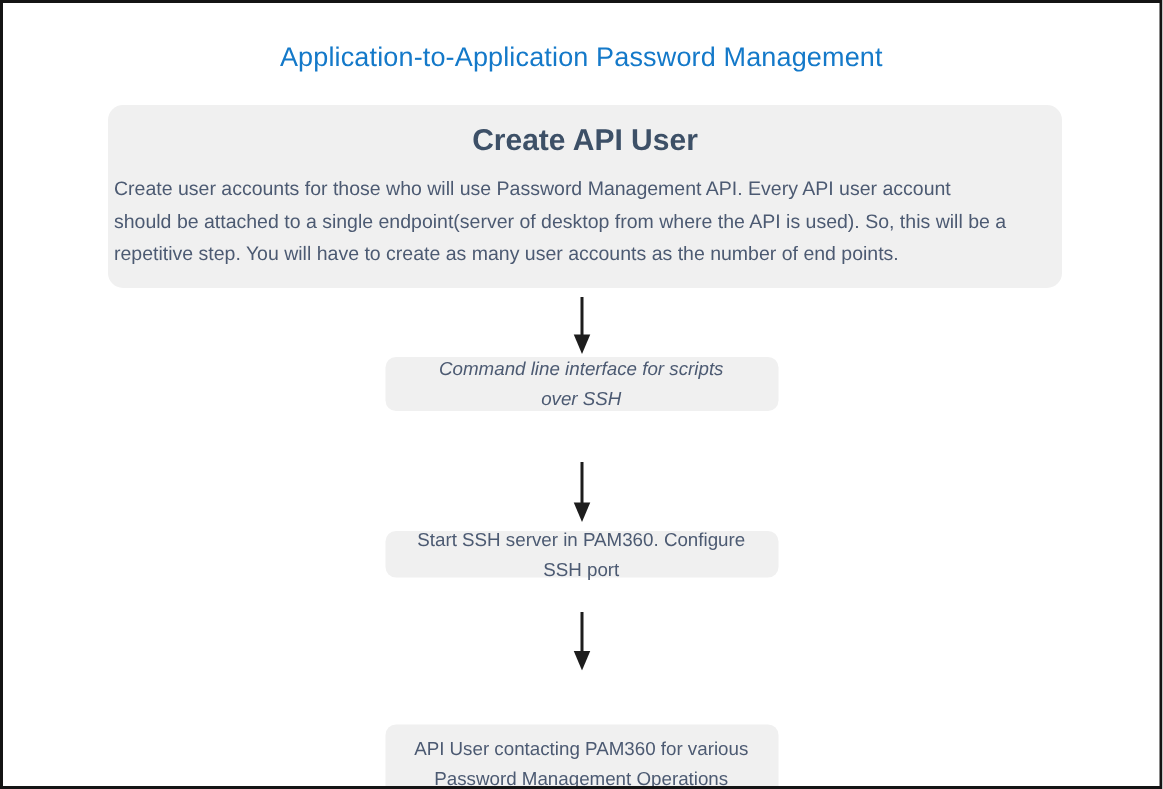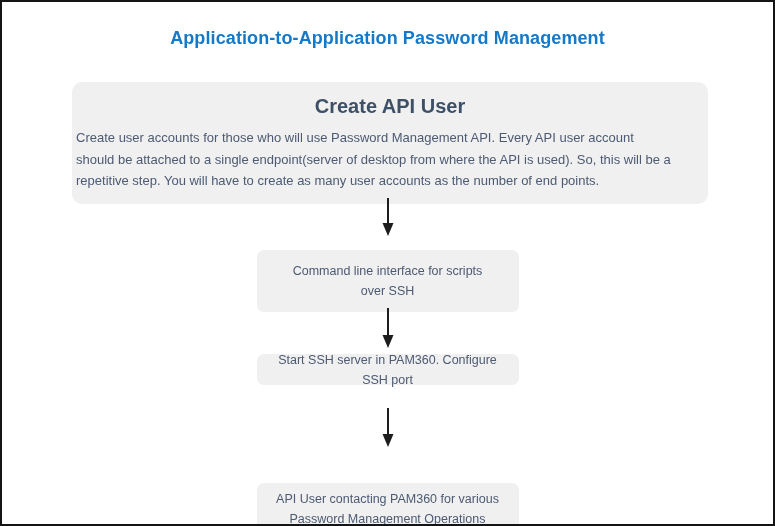--- a/index.html
+++ b/index.html
@@ -22,36 +22,35 @@
     overflow: hidden;
   }
 
   .page-title {
     position: absolute;
     top: 26px;
     left: 0;
     width: 100%;
     text-align: center;
     font-size: 18px;
-    font-weight: bold;
+    font-weight: normal;
     color: var(--title-color);
     letter-spacing: 0.1px;
   }
 
   .main-box {
     position: absolute;
     left: 70px;
     top: 68px;
     width: 636px;
     height: 122px;
     background: var(--box-bg);
     border-radius: 10px;
     padding: 13px 4px 0 4px;
     text-align: center;
-    margin-top: 12px;
   }
 
   .main-box-heading {
     font-size: 20px;
     font-weight: bold;
     color: var(--heading-color);
     margin: 0 0 9px 0;
   }
 
   .main-box-desc {
@@ -72,21 +71,21 @@
     border-radius: 7px;
     display: flex;
     align-items: center;
     justify-content: center;
     text-align: center;
     font-size: 12.5px;
     line-height: 20px;
     color: var(--body-color);
     white-space: pre-line;
   }
-  .step-box.s1 { top: 248px; height: 62px; }
+  .step-box.s1 { top: 236px; height: 36px; font-style: italic; }
   .step-box.s2 { top: 352px; height: 31px; }
   .step-box.s3 { top: 449px; height: 52px; margin-top: 32px; }
 
   .flow-arrow {
     position: absolute;
     left: 50%;
     transform: translateX(-50%);
   }
   .flow-arrow.a1 { top: 196px; }
   .flow-arrow.a2 { top: 306px; }

